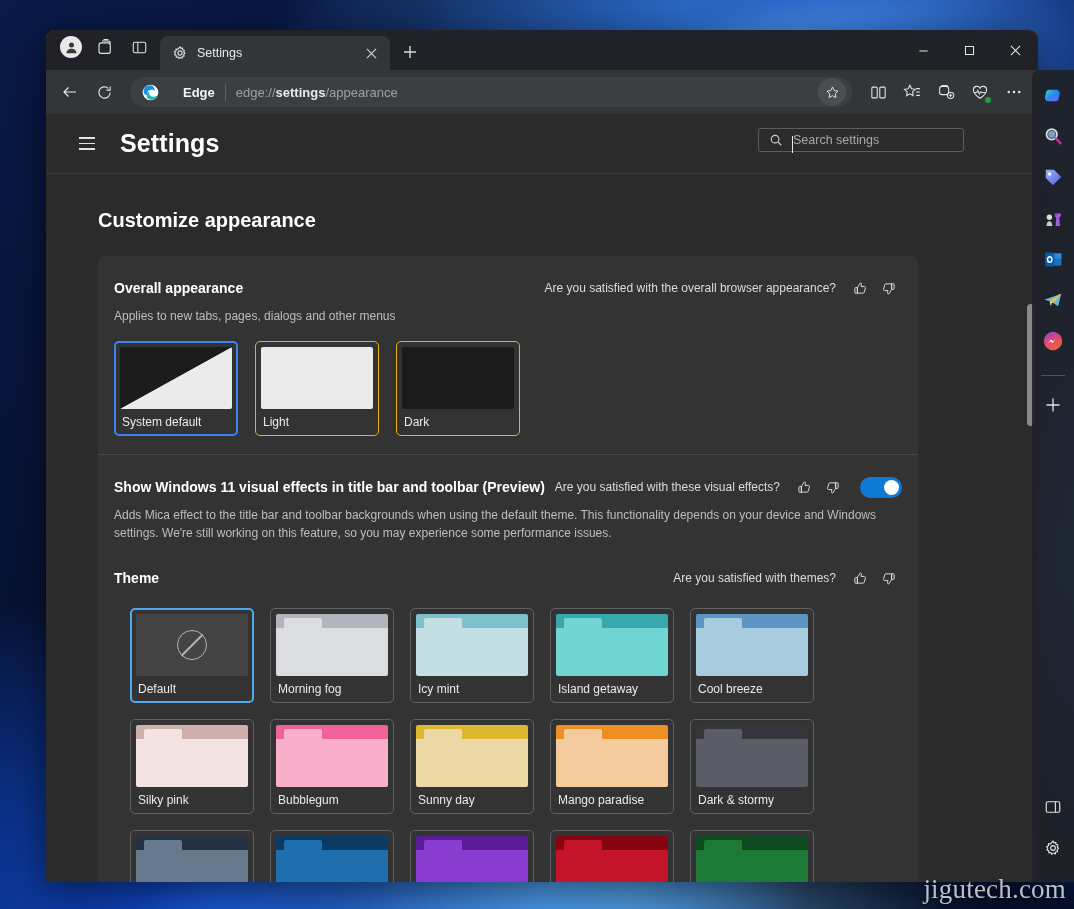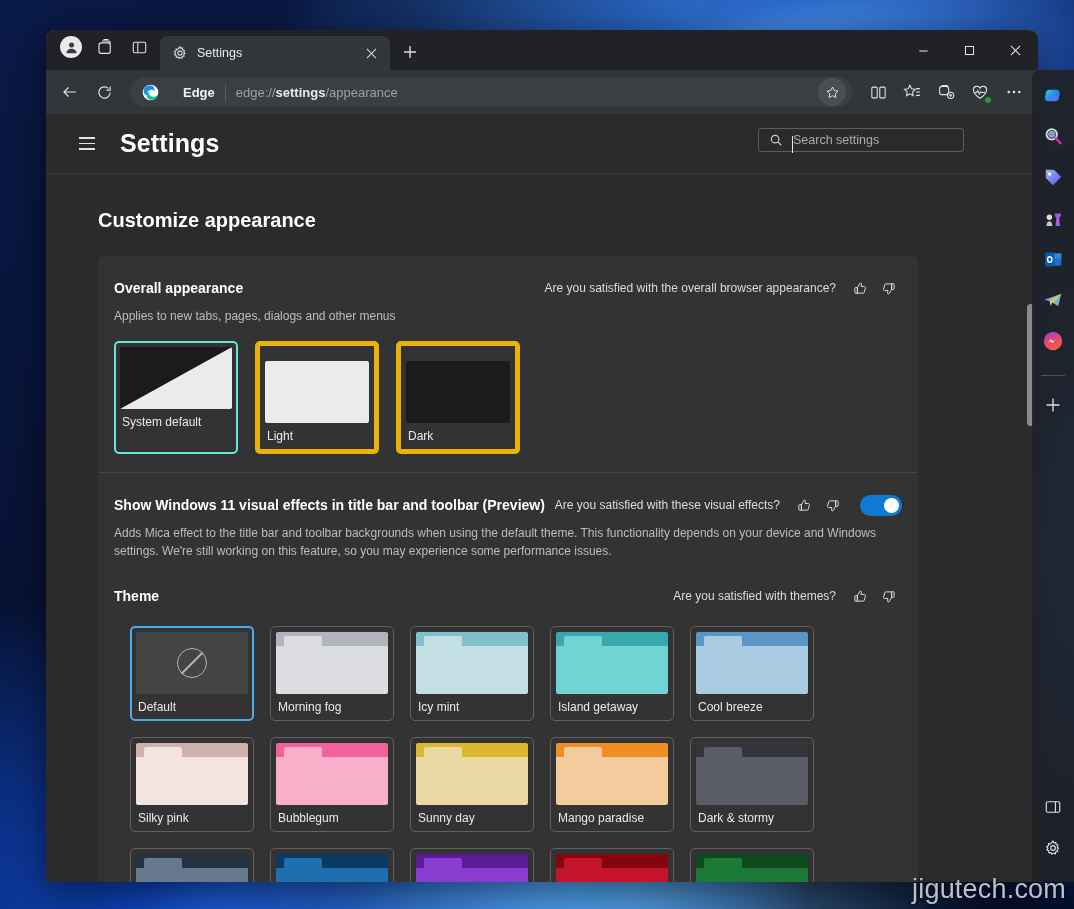--- a/index.html
+++ b/index.html
@@ -42,21 +42,21 @@
          background: linear-gradient(95deg, rgba(10,60,200,0), rgba(150,220,255,.55), rgba(10,60,200,0));
          transform: rotate(-4deg); }
   .sw5 { width: 360px; height: 700px; left: 860px; top: 130px;
          background: linear-gradient(180deg, rgba(20,70,210,0), rgba(70,150,255,.5), rgba(10,40,150,0));
          transform: rotate(8deg); }
 
   
   #watermark {
     position: absolute; right: 8px; bottom: 4px;
     font-size: 27px; font-weight: 400; letter-spacing: .2px;
-    color: #b9c0c9; font-family: Liberation Sans, sans-serif;
+    color: #b9c0c9; font-family: Liberation Serif, serif;
     text-shadow: 0 1px 3px rgba(0,0,0,.6);
     z-index: 60;
   }
 
   
   #window {
     position: absolute;
     left: 46px; top: 30px;
     width: 992px; height: 852px;
     background: #a16207;
@@ -278,27 +278,27 @@
   .toggle .knob {
     position: absolute; top: 3px; right: 3px;
     width: 15px; height: 15px; border-radius: 50%;
     background: #ffffff;
   }
 
   
   .tiles { display: flex; gap: 17px; margin-top: 16px; }
   .tile {
     width: 124px;
-    border: 5px solid #eab308;
+    border: 1px solid #eab308;
     border-radius: 5px;
-    padding: 15px 5px 3px 5px;
+    padding: 5px 5px 3px 5px;
     background: transparent;
   }
   .tile.selected {
-    border: 2px solid #5eead4;
+    border: 2px solid #3b82f6;
     padding: 4px 4px 2px 4px;
   }
   .tile-preview {
     width: 100%; height: 62px;
     border-radius: 2px;
     overflow: hidden;
     position: relative;
   }
   .tile-label {
     font-size: 12px; color: #eaeaea;

